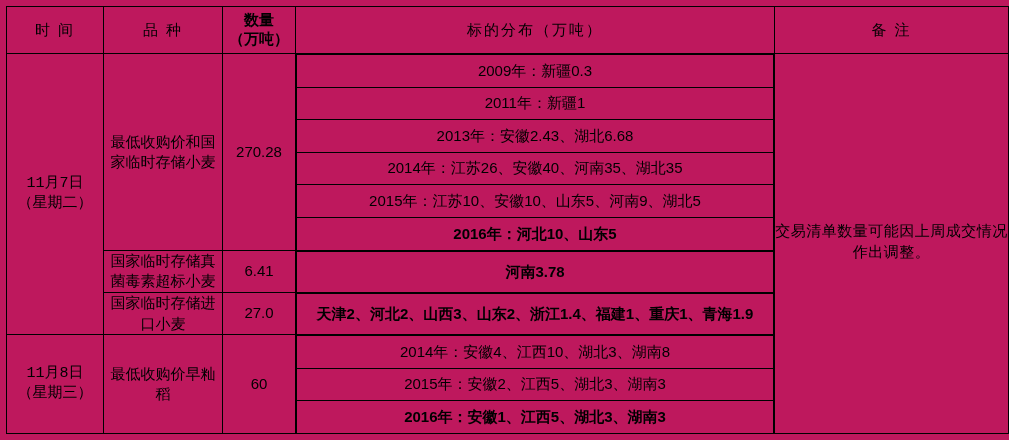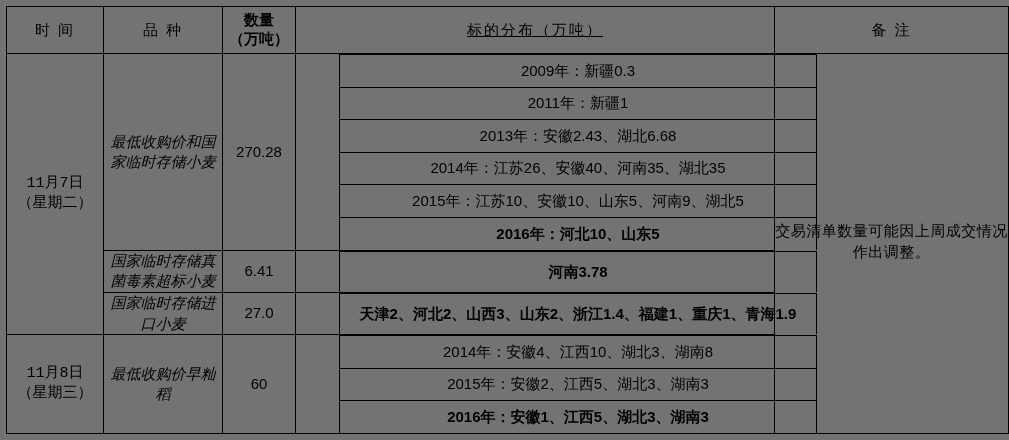--- a/index.html
+++ b/index.html
@@ -10,21 +10,21 @@
   body {
     font-family: "Liberation Sans", "DejaVu Sans", sans-serif;
     color: #000000;
   }
   .sheet {
     width: 1009px;
     height: 440px;
     position: relative;
     box-sizing: border-box;
     padding: 6px 6px 6px 6px;
-    background: #737373;
+    background: #be185d;
   }
   table.grid {
     border-collapse: collapse;
     table-layout: fixed;
     width: 997px;
     height: 428px;
   }
   table.grid td, table.grid th {
     border: 1px solid #000000;
     padding: 0;
@@ -42,44 +42,42 @@
   }
   .hdr-two-line {
     font-weight: bold;
     font-size: 15px;
     line-height: 1.25;
     letter-spacing: 0px;
   }
   .col-time { width: 96px; }
   .col-variety { width: 118px; }
   .col-qty { width: 72px; }
-  .col-dist { width: 478px; text-decoration: underline; }
+  .col-dist { width: 478px; }
   .col-remark { width: 233px; margin-top: 42px; }
 
   .cell-time {
     font-size: 15px;
     line-height: 1.5;
     font-family: Liberation Mono, monospace;
   }
   .cell-variety {
     font-size: 14px;
     line-height: 1.45;
     padding: 2px 4px;
-    font-style: italic;
   }
   .cell-qty {
     font-size: 15px;
   }
   
   .subtable {
     border-collapse: collapse;
     table-layout: fixed;
     width: 100%;
     height: 100%;
-    margin-left: 43px;
   }
   .subtable td {
     border: none;
     border-bottom: 1px solid #000000;
     text-align: left;
     padding: 2px 8px;
     font-size: 14px;
     line-height: 1.35;
     height: 31px;
     white-space: nowrap;

